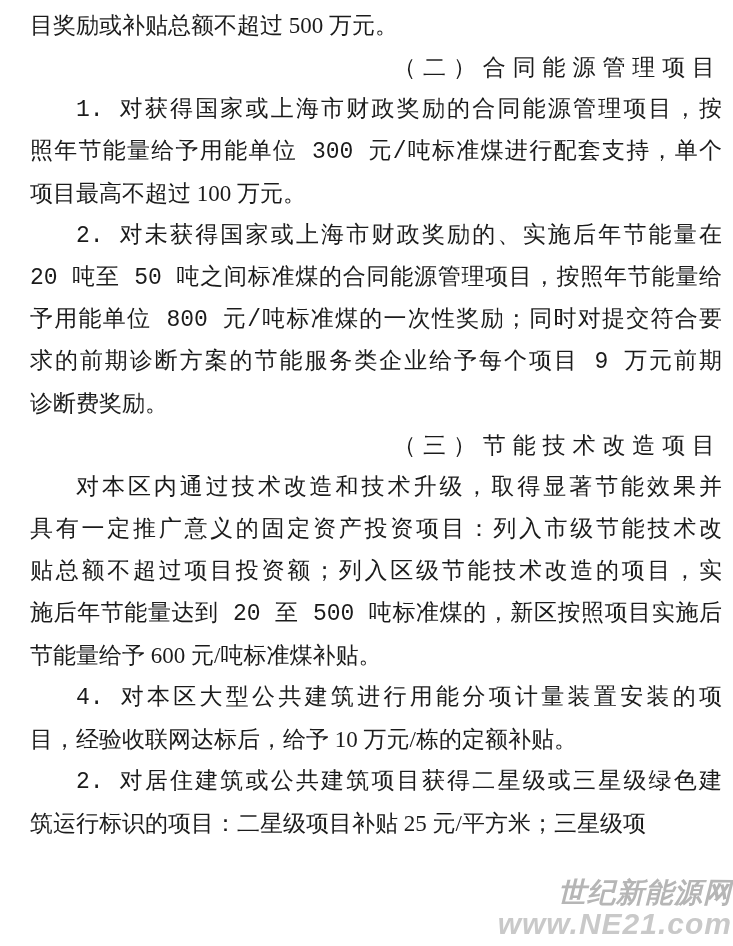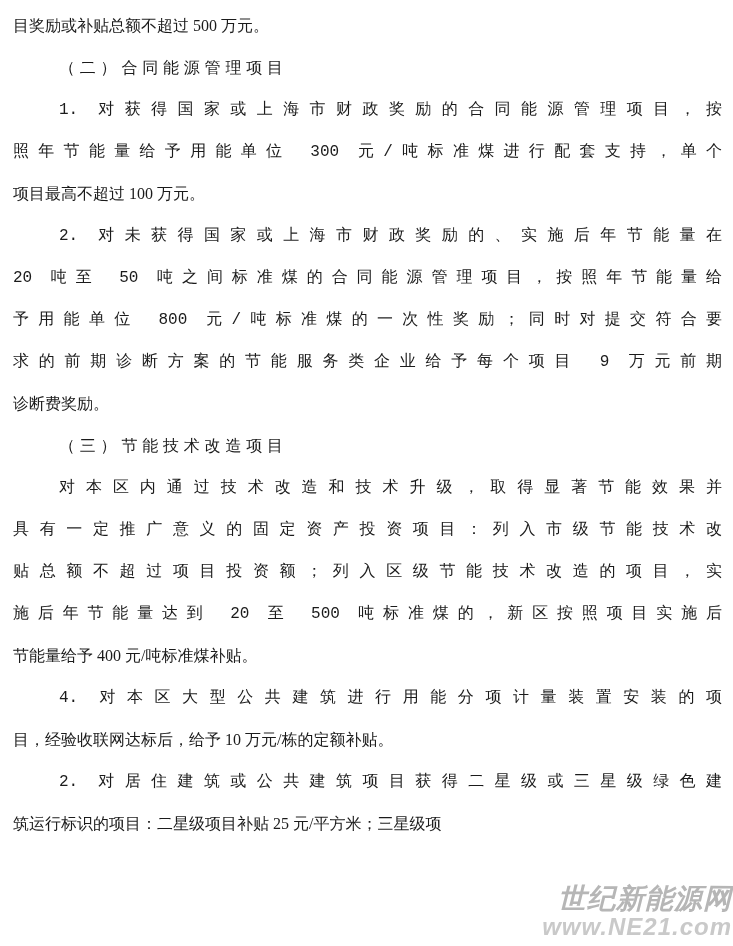--- a/index.html
+++ b/index.html
@@ -17,56 +17,58 @@
   }
   .text-block {
     position: absolute;
     left: 13px;
     top: 5px;
     width: 709px;
     z-index: 2;
     color: var(--text-color, #1b1b1b);
   }
   .line {
-    font-size: 16px;
+    font-size: 23px;
     line-height: 42px;
     height: 42px;
     white-space: nowrap;
+    margin-left: 17px;
   }
   .line.justify {
     white-space: normal;
     text-align: justify;
     text-align-last: justify;
     text-justify: inter-character;
     font-family: Liberation Mono, monospace;
   }
   .line.indent {
     text-indent: 46px;
   }
   .line.heading {
     letter-spacing: 0.30em;
+    text-align: right;
   }
   .watermark {
     position: absolute;
     right: 1px;
     bottom: 7px;
     z-index: 1;
     text-align: right;
     font-family: "Liberation Sans", "DejaVu Sans", sans-serif;
     line-height: 1.05;
     font-style: italic;
   }
   .wm-name {
     font-size: 28px;
     font-weight: bold;
     letter-spacing: 1px;
     color: var(--wm-name-color, #b6b6b6);
   }
   .wm-url {
-    font-size: 24px;
+    font-size: 30px;
     font-weight: bold;
     letter-spacing: 1px;
     color: var(--wm-url-color, #c9c9c9);
   }
 </style>
 </head>
 <body>
 
 <div class="page">
   <div class="watermark">
@@ -82,19 +84,19 @@
       <div class="line indent justify">2. 对未获得国家或上海市财政奖励的、实施后年节能量在</div>
       <div class="line justify">20 吨至 50 吨之间标准煤的合同能源管理项目，按照年节能量给</div>
       <div class="line justify">予用能单位 800 元/吨标准煤的一次性奖励；同时对提交符合要</div>
       <div class="line justify">求的前期诊断方案的节能服务类企业给予每个项目 9 万元前期</div>
       <div class="line">诊断费奖励。</div>
       <div class="line indent heading">（三）节能技术改造项目</div>
       <div class="line indent justify">对本区内通过技术改造和技术升级，取得显著节能效果并</div>
       <div class="line justify">具有一定推广意义的固定资产投资项目：列入市级节能技术改</div>
       <div class="line justify">贴总额不超过项目投资额；列入区级节能技术改造的项目，实</div>
       <div class="line justify">施后年节能量达到 20 至 500 吨标准煤的，新区按照项目实施后</div>
-      <div class="line">节能量给予 400 元/吨标准煤补贴。</div>
+      <div class="line">节能量给予 600 元/吨标准煤补贴。</div>
       <div class="line indent justify">4. 对本区大型公共建筑进行用能分项计量装置安装的项</div>
       <div class="line">目，经验收联网达标后，给予 10 万元/栋的定额补贴。</div>
       <div class="line indent justify">2. 对居住建筑或公共建筑项目获得二星级或三星级绿色建</div>
       <div class="line">筑运行标识的项目：二星级项目补贴 25 元/平方米；三星级项</div>
     </div>
 </div>
 
 </body></html>

